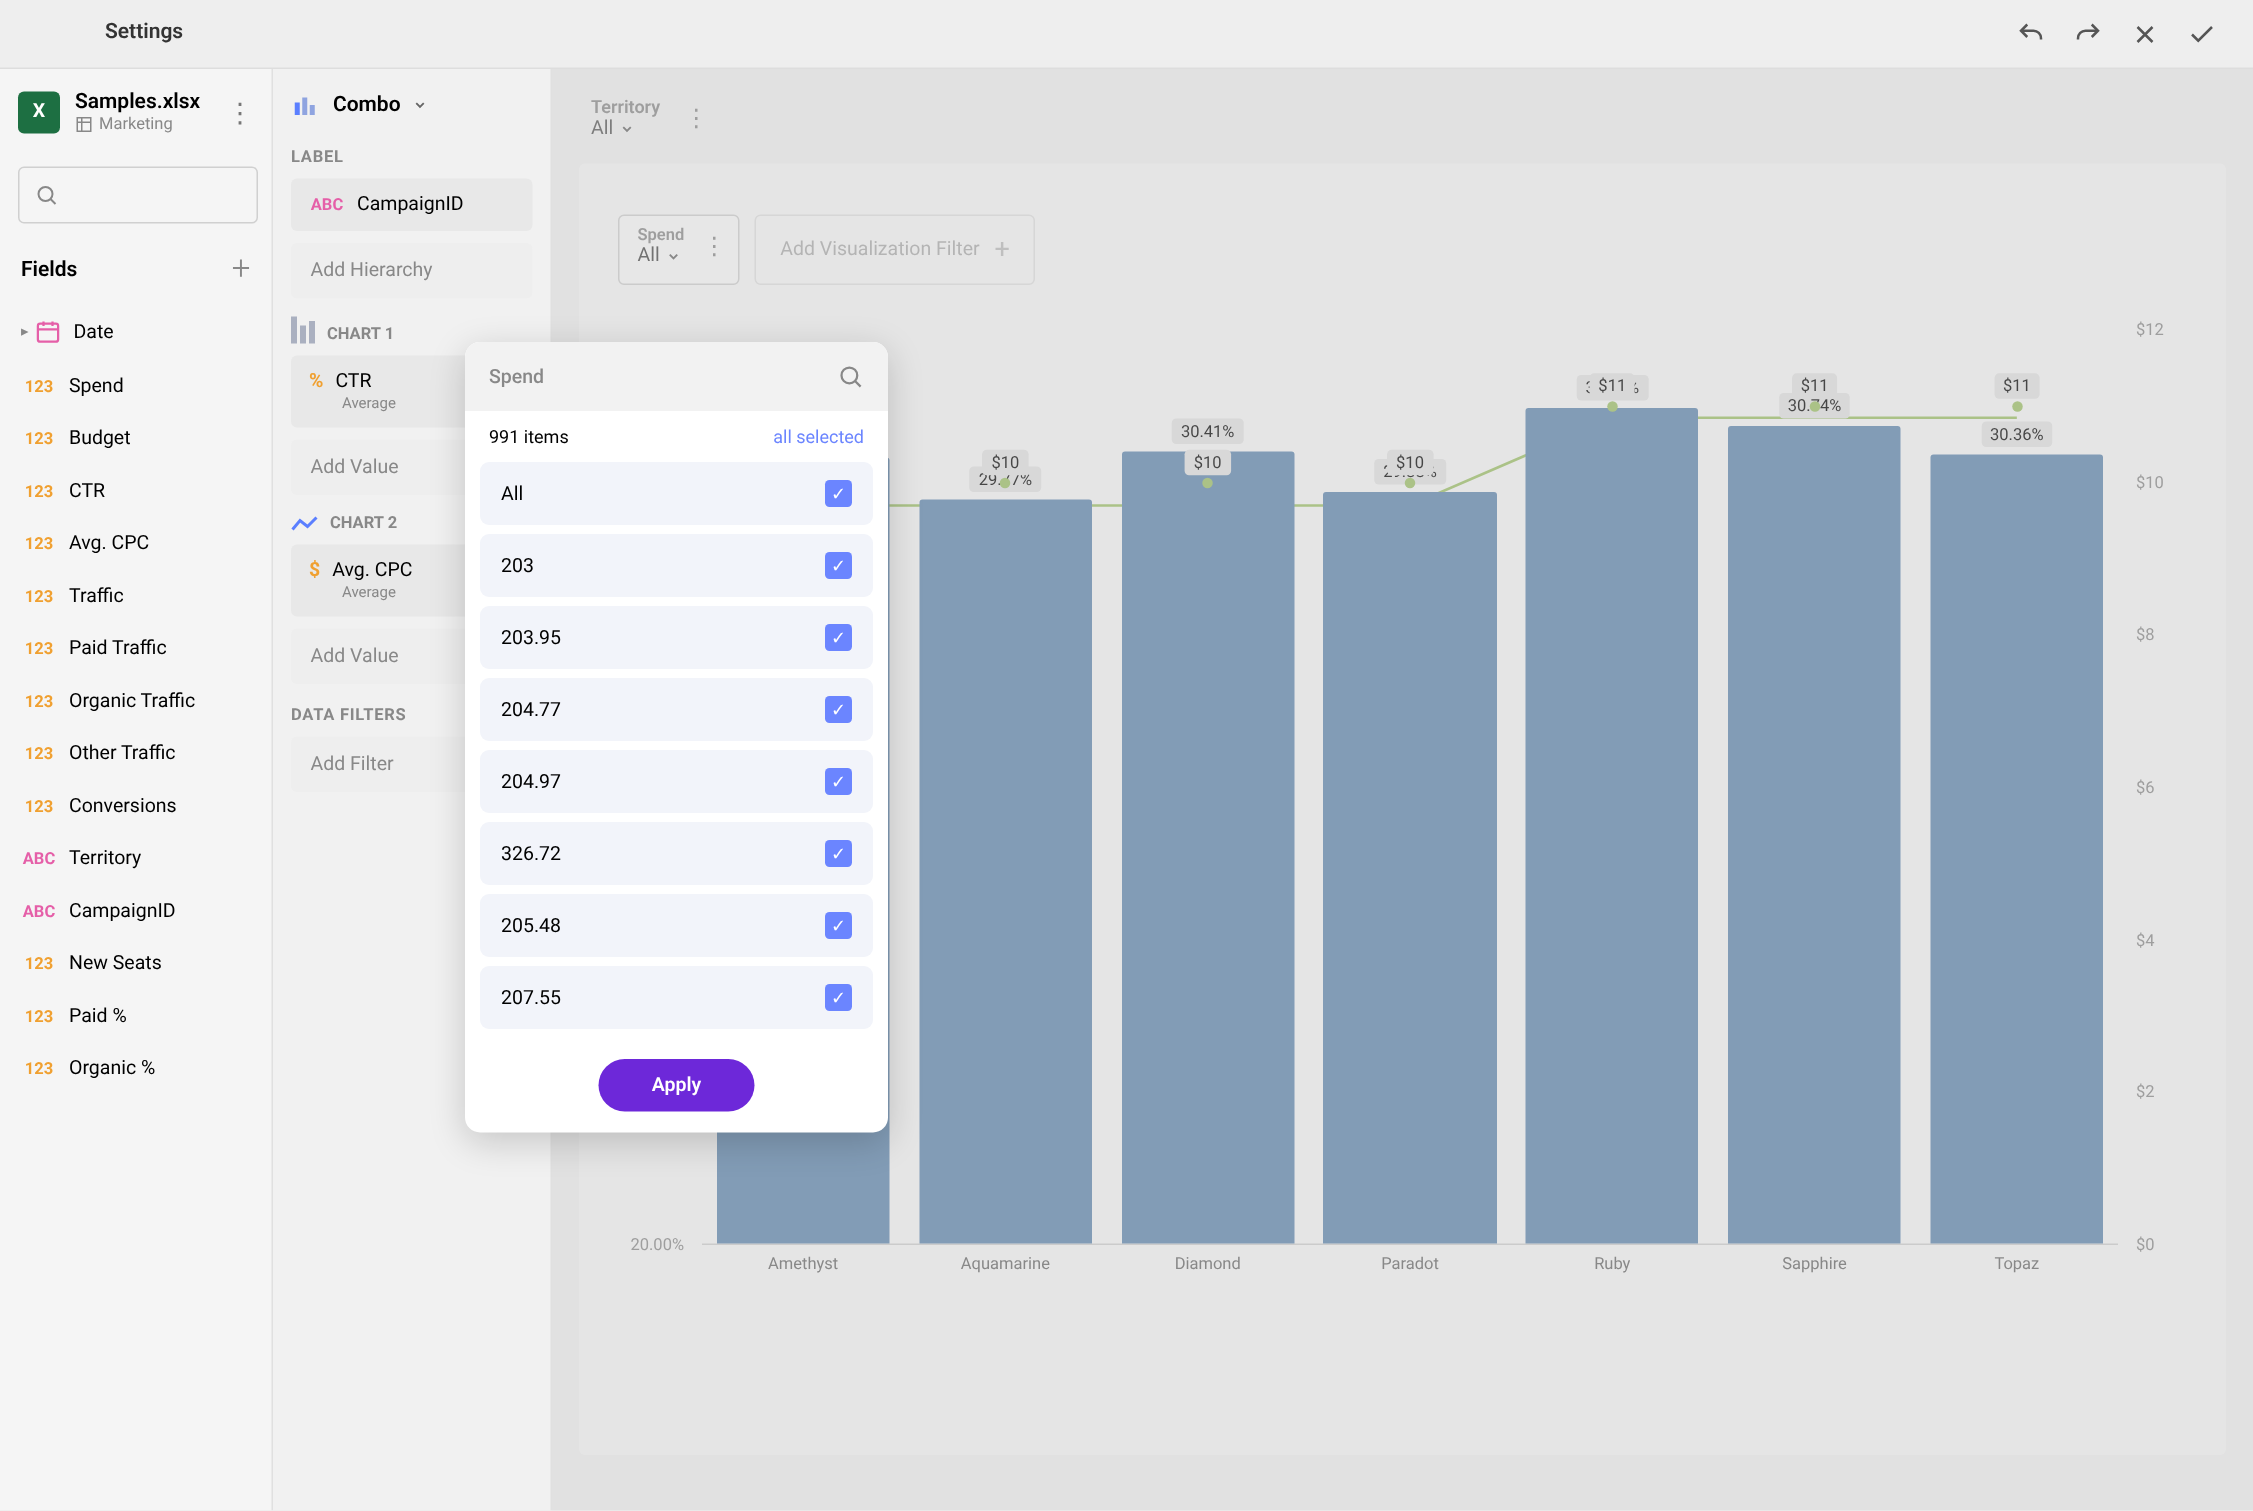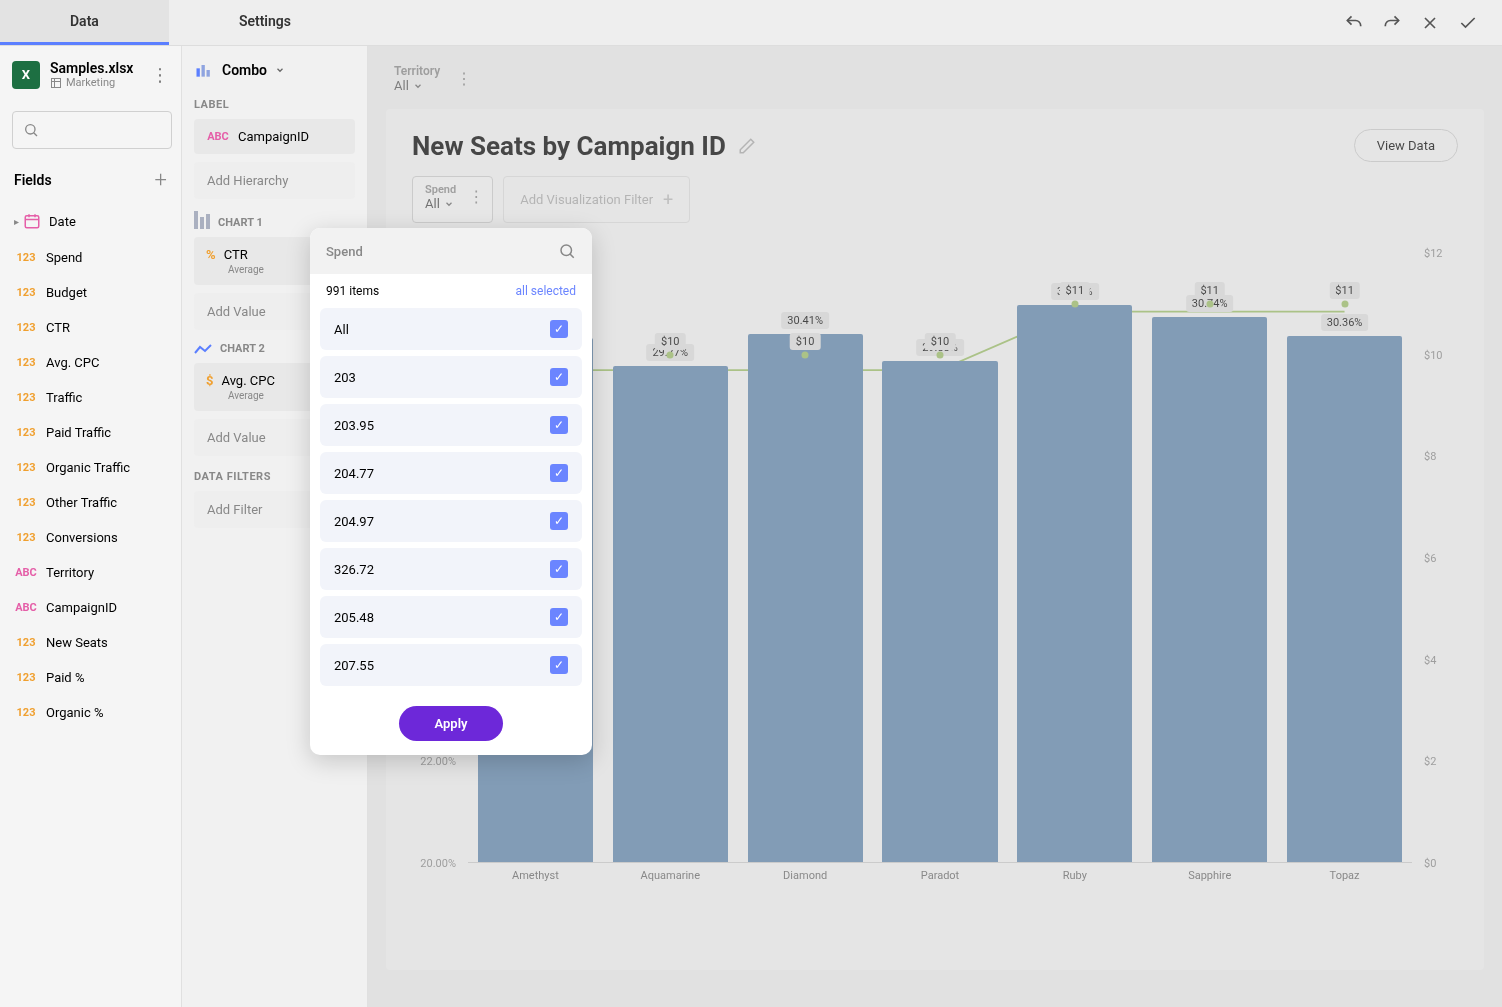--- a/index.html
+++ b/index.html
@@ -88,21 +88,20 @@
 .pop-footer { padding:14px; display:flex; justify-content:center; }
 .apply-btn { background:#6d28d9; color:#fff; border:none; border-radius:20px; padding:10px 36px; font-size:13px; font-weight:600; cursor:pointer; }
 
 svg { display:block; }
 </style>
 </head>
 <body>
 
 <div class="topbar">
   <div class="tabs">
-    <div class="tab active">Data</div>
     <div class="tab">Settings</div>
   </div>
   <div class="topbar-right">
     <svg class="topbar-icon" viewBox="0 0 24 24" fill="none" stroke="currentColor" stroke-width="2">
         <path d="M9 14L4 9l5-5"></path>
         <path d="M4 9h10a6 6 0 016 6v1"></path>
       </svg>
     <svg class="topbar-icon" viewBox="0 0 24 24" fill="none" stroke="currentColor" stroke-width="2">
         <path d="M15 14l5-5-5-5"></path>
         <path d="M20 9H10a6 6 0 00-6 6v1"></path>
@@ -275,27 +274,20 @@
             <span>All</span>
             <svg width="10" height="10" viewBox="0 0 24 24" fill="none" stroke="#666" stroke-width="3">
               <path d="M6 9l6 6 6-6"></path>
             </svg>
           </div>
       </div>
       <div class="dots-btn">⋮</div>
     </div>
 
     <div class="chart-card">
-      <div class="chart-title-row">
-        <span class="chart-title">New Seats by Campaign ID</span>
-        <svg width="18" height="18" viewBox="0 0 24 24" fill="none" stroke="#aaa" stroke-width="2">
-            <path d="M17 3l4 4L7 21H3v-4L17 3z"></path>
-          </svg>
-        <button class="view-data-btn">View Data</button>
-      </div>
       <div class="vis-filter-row">
         <div class="spend-filter">
           <div class="spend-label">Spend</div>
           <div class="spend-val">
               <span>All</span>
               <svg width="10" height="10" viewBox="0 0 24 24" fill="none" stroke="#666" stroke-width="3">
                 <path d="M6 9l6 6 6-6"></path>
               </svg>
             </div>
           <div class="dots-btn" style="position:absolute;right:8px;top:10px">⋮</div>

